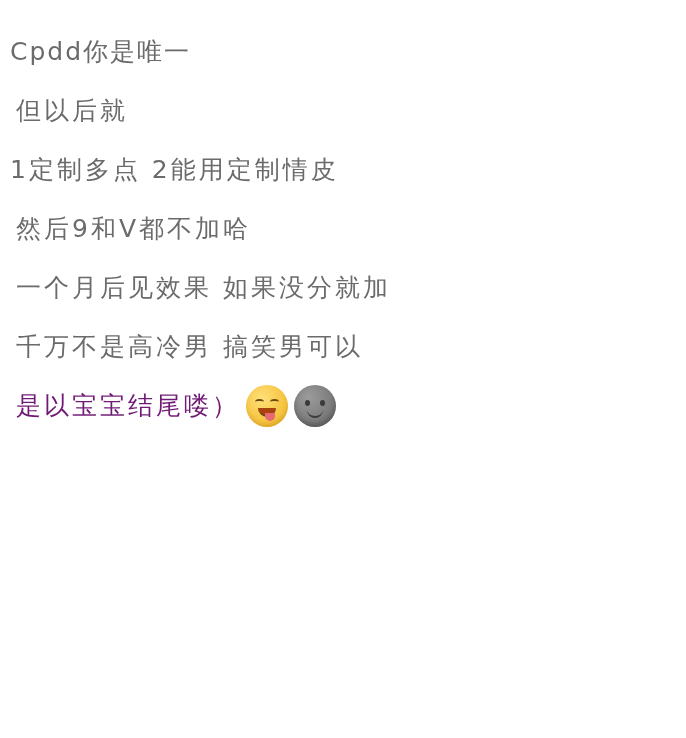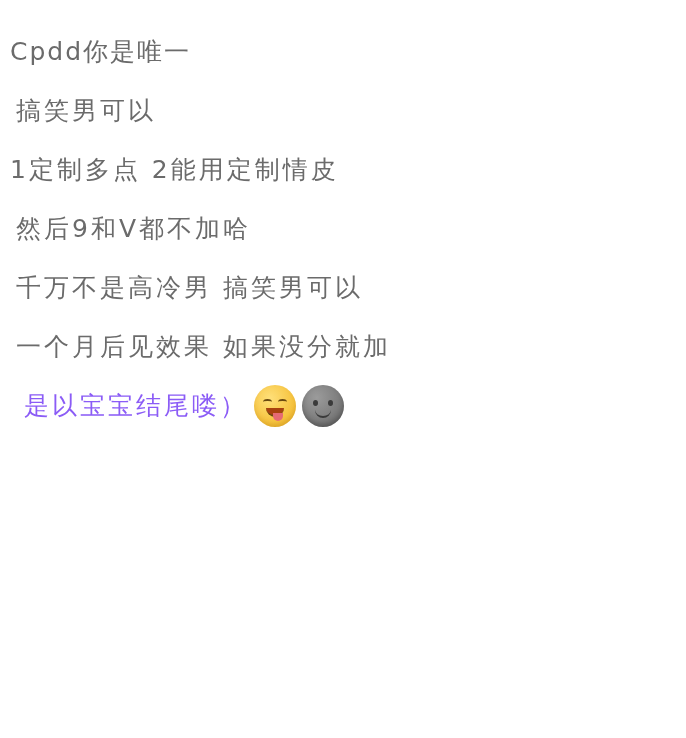--- a/index.html
+++ b/index.html
@@ -36,24 +36,23 @@
     padding-left: 6px;
   }
   .emoji-line {
     display: flex;
     align-items: center;
     gap: 0;
   }
   .emoji-line .txt {
     font-size: 25px;
     line-height: 59px;
-    color: #8b5cf6;
+    color: #701a75;
     letter-spacing: 3px;
     white-space: nowrap;
-    margin-left: 8px;
   }
   .emoji {
     display: inline-block;
     width: 42px;
     height: 42px;
     border-radius: 50%;
     position: relative;
     margin-left: 6px;
     flex: 0 0 auto;
     vertical-align: middle;
@@ -117,25 +116,25 @@
     border-bottom: 2.5px solid #3a3a3a;
     border-radius: 0 0 12px 12px;
   }
 </style>
 </head>
 <body>
 
 <div id="page">
 
   <div class="line first">Cpdd你是唯一</div>
-  <div class="line indent">搞笑男可以</div>
+  <div class="line indent">但以后就</div>
   <div class="line">1定制多点 2能用定制情皮</div>
   <div class="line indent">然后9和V都不加哈</div>
+  <div class="line indent">一个月后见效果  如果没分就加</div>
   <div class="line indent">千万不是高冷男  搞笑男可以</div>
-  <div class="line indent">一个月后见效果  如果没分就加</div>
 
   <div class="line indent emoji-line">
     <span class="txt">是以宝宝结尾喽）</span>
     <span class="emoji yum">
       <span class="eye l"></span>
       <span class="eye r"></span>
       <span class="mouth"></span>
       <span class="tongue"></span>
     </span>
     <span class="emoji moon">

